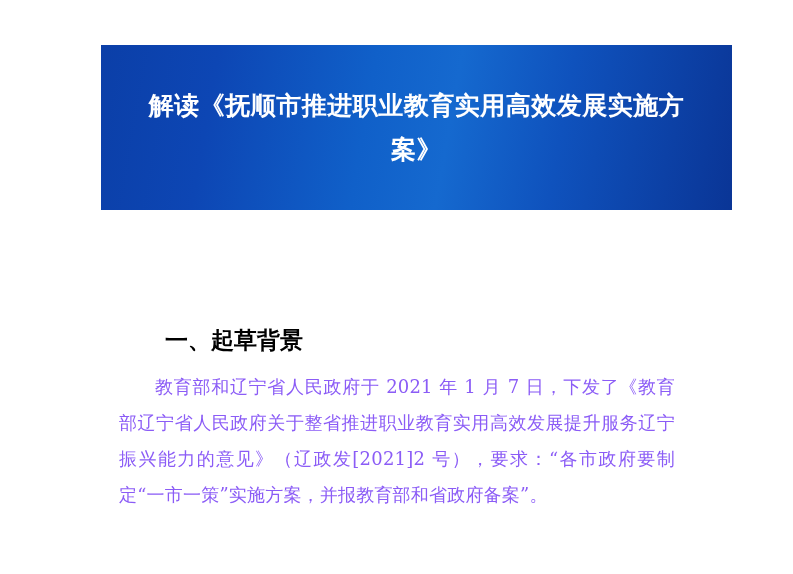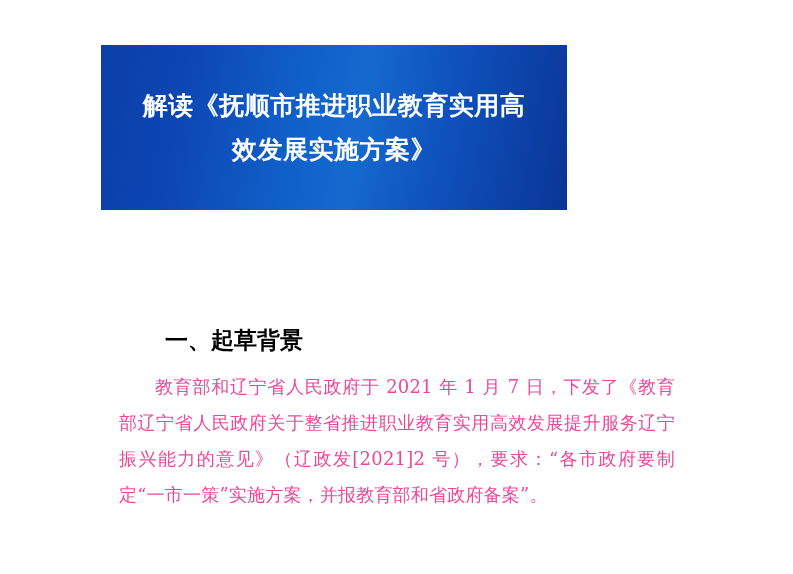--- a/index.html
+++ b/index.html
@@ -16,21 +16,21 @@
   .page {
     position: relative;
     width: 793px;
     height: 574px;
     background: #ffffff;
   }
   .title-banner {
     position: absolute;
     left: 101px;
     top: 45px;
-    width: 466px;
+    width: 631px;
     height: 165px;
     background: linear-gradient(100deg, #0b3fa8 0%, #0d46b4 18%, #1060c9 42%, #1569cf 55%, #0f52bd 72%, #0a3596 100%);
     display: flex;
     align-items: center;
     justify-content: center;
     box-sizing: border-box;
     padding: 0 34px;
   }
   .title-text {
     color: #ffffff;
@@ -53,21 +53,21 @@
     font-size: 23px;
     line-height: 30px;
     color: #000000;
     margin: 0 0 14px 0;
     padding-left: 46px;
   }
   .body-paragraph {
     font-family: "DejaVu Serif", "Liberation Serif", serif;
     font-size: 18px;
     line-height: 36px;
-    color: #ec4899;
+    color: #8b5cf6;
     margin: 0;
     text-align: justify;
     text-justify: inter-ideograph;
     text-indent: 2em;
     letter-spacing: 0.2px;
   }
 </style>
 </head>
 <body>
 

